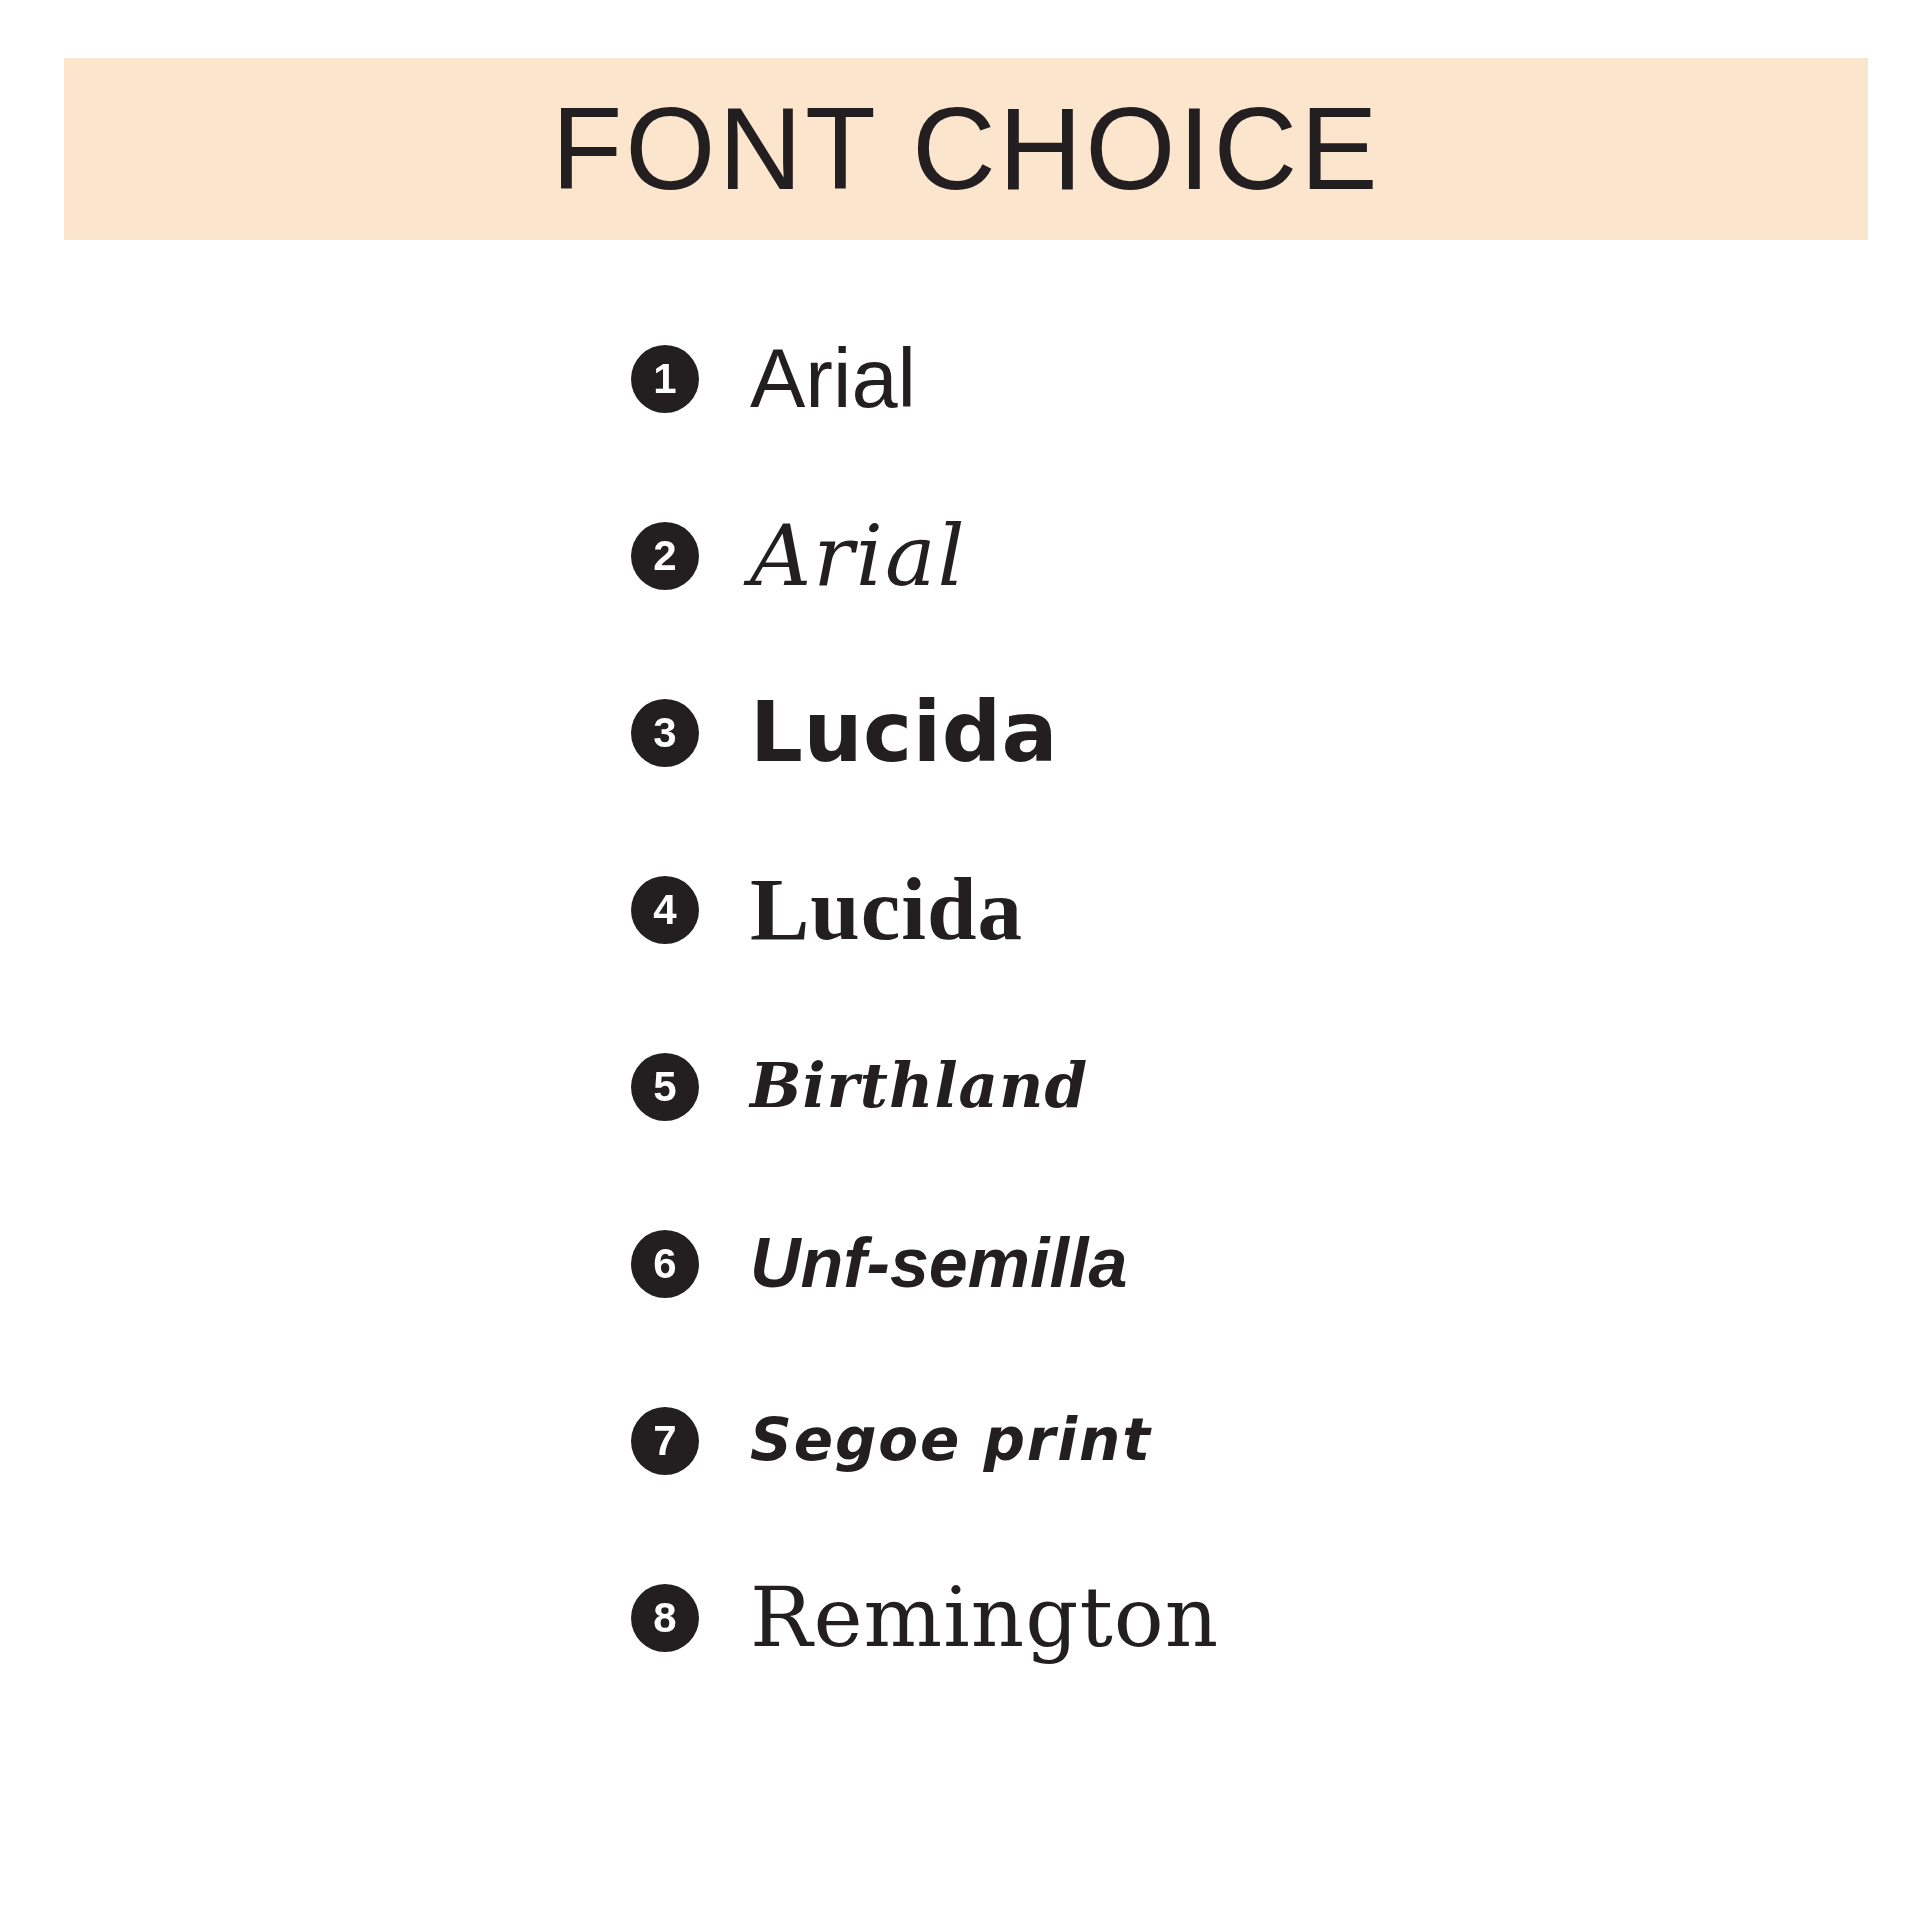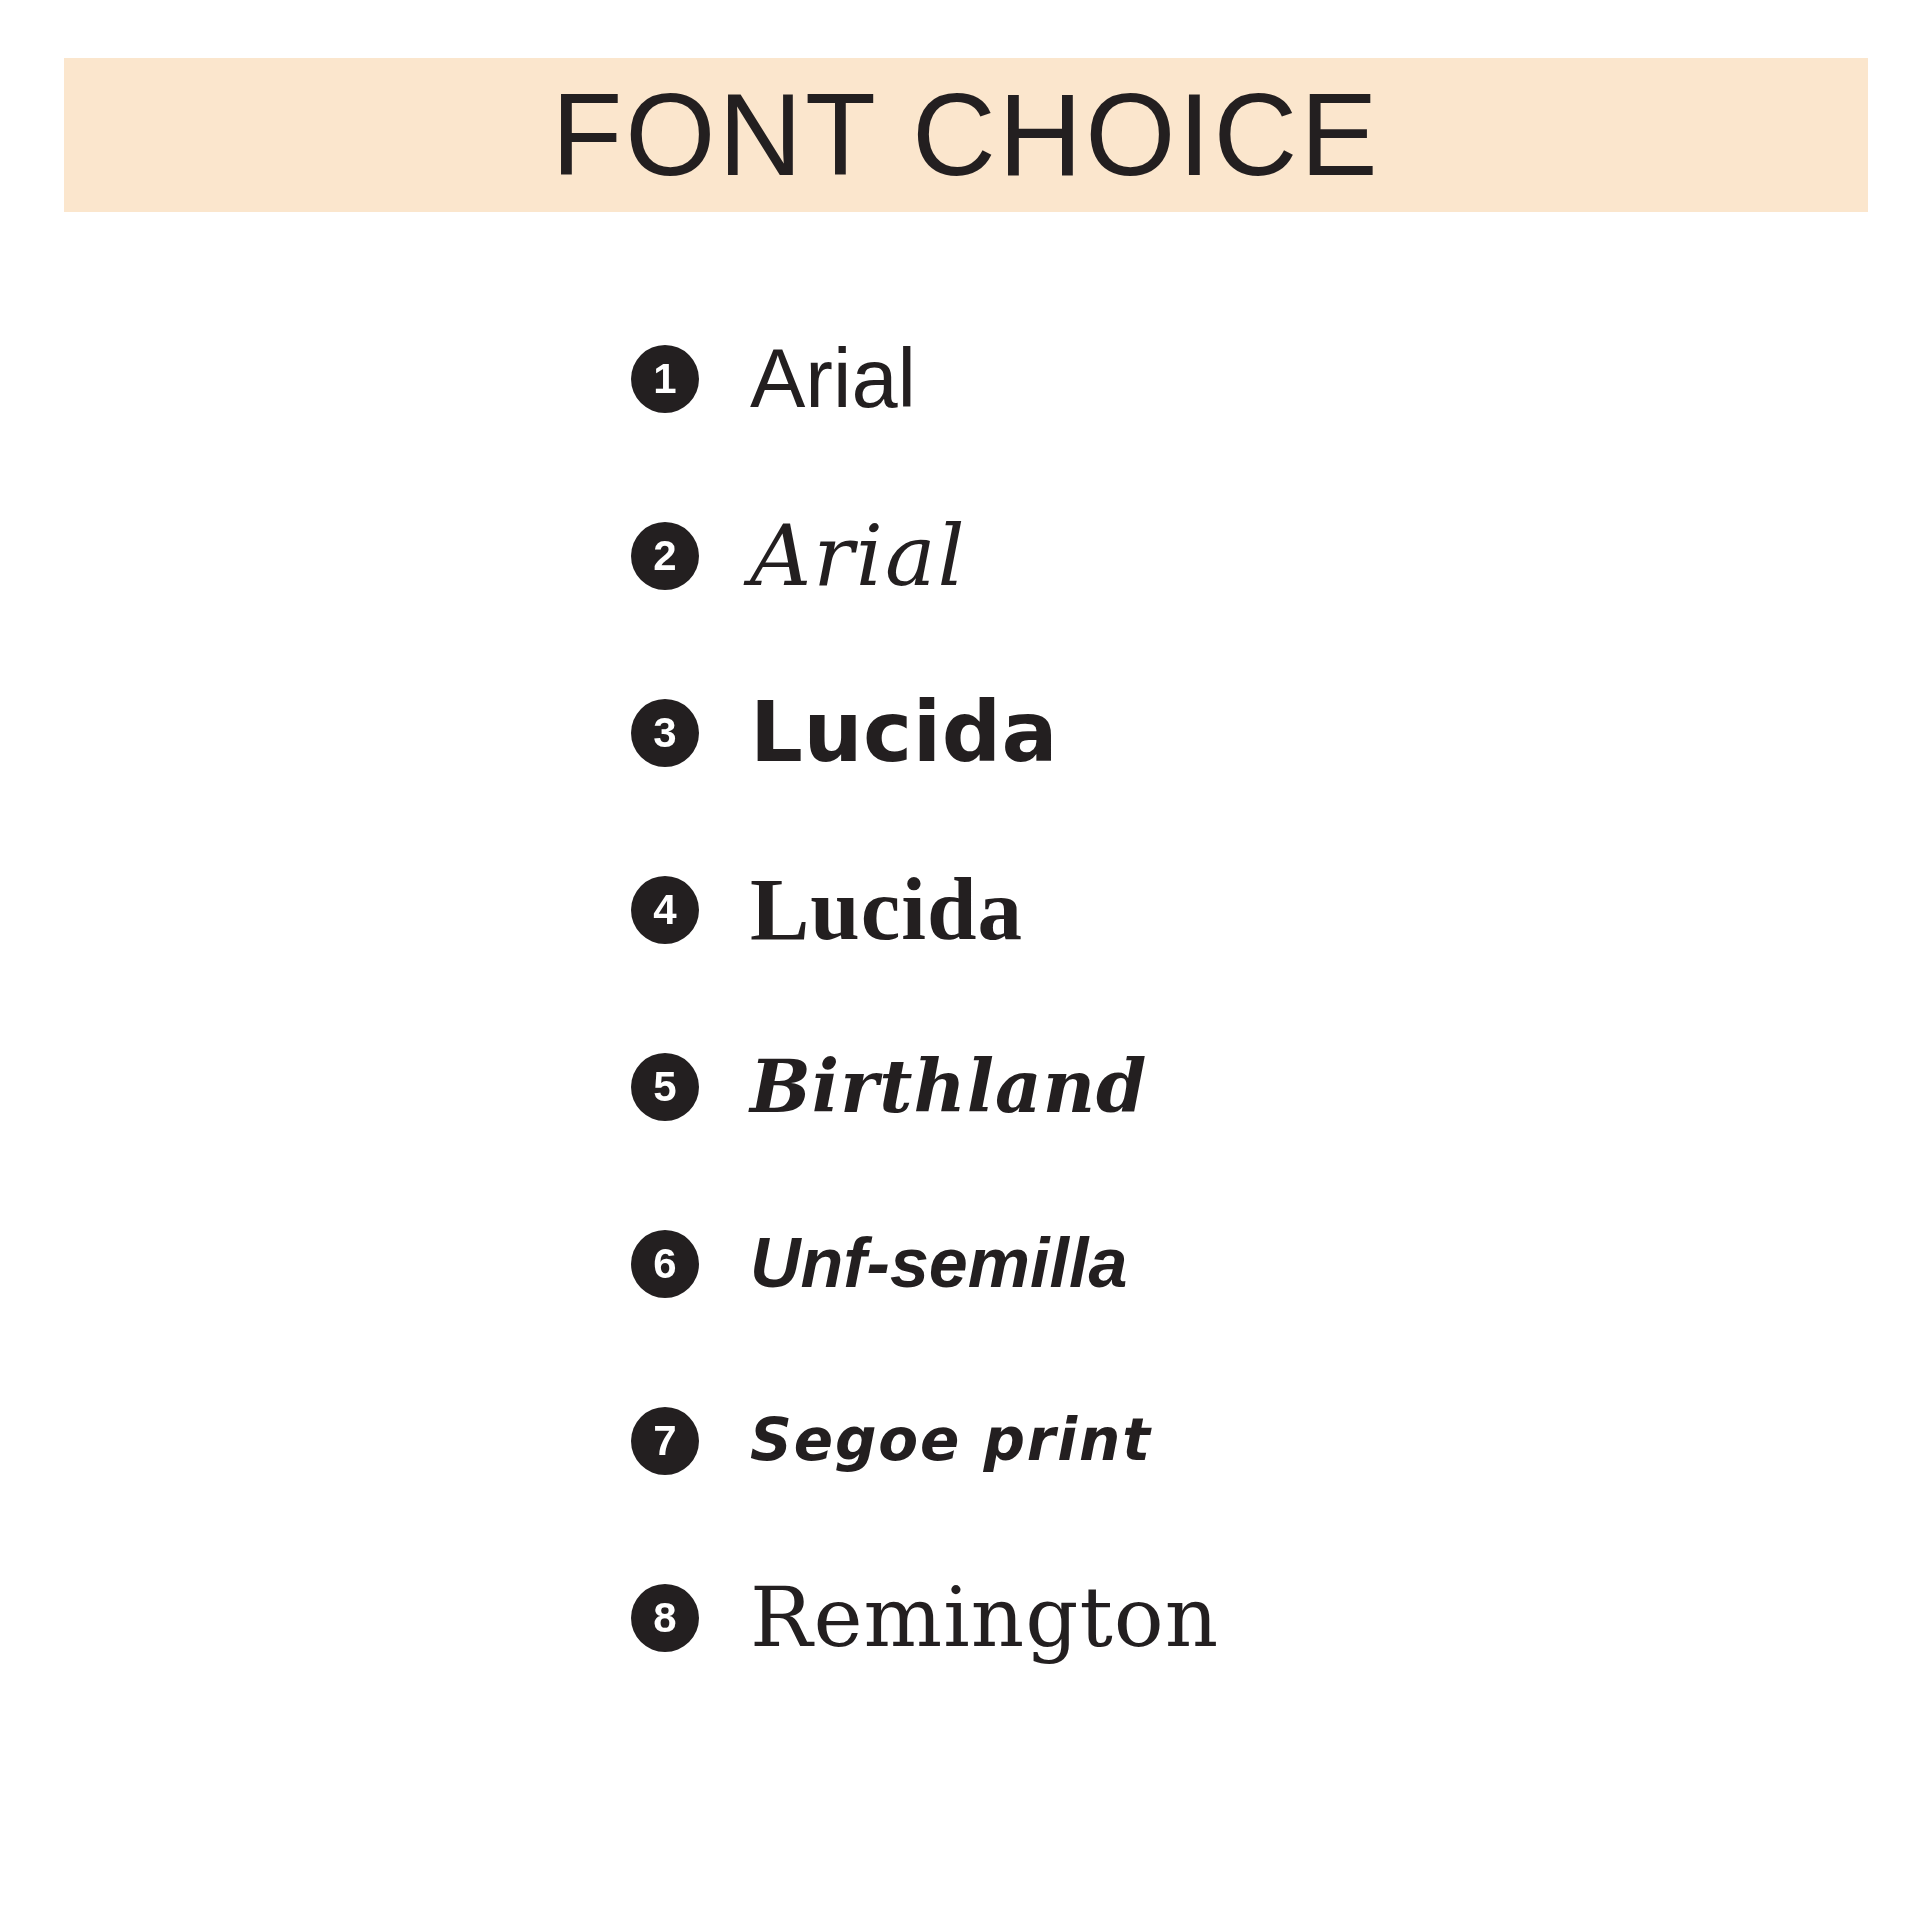--- a/index.html
+++ b/index.html
@@ -21,21 +21,21 @@
     background: #ffffff;
     box-sizing: border-box;
   }
 
   
   .banner {
     position: absolute;
     left: 64px;
     top: 58px;
     width: 1804px;
-    height: 154px;
+    height: 182px;
     background: #fbe6cd;
     display: flex;
     align-items: center;
     justify-content: center;
   }
   .banner-title {
     font-family: "Liberation Sans", sans-serif;
     font-size: 116px;
     font-weight: 400;
     letter-spacing: 2.9px;
@@ -111,21 +111,21 @@
     letter-spacing: 0.5px;
   }
   .s-century {
     font-family: "Liberation Serif", serif;
     font-size: 89px;
     font-weight: 700;
     letter-spacing: 1px;
   }
   .s-birthland {
     font-family: "DejaVu Serif", serif;
-    font-size: 72px;
+    font-size: 61px;
     font-weight: 700;
     font-style: italic;
     letter-spacing: 1px;
   }
   .s-unf {
     font-family: Liberation Sans, sans-serif;
     font-size: 70px;
     font-weight: 700;
     font-style: italic;
     letter-spacing: 0px;

